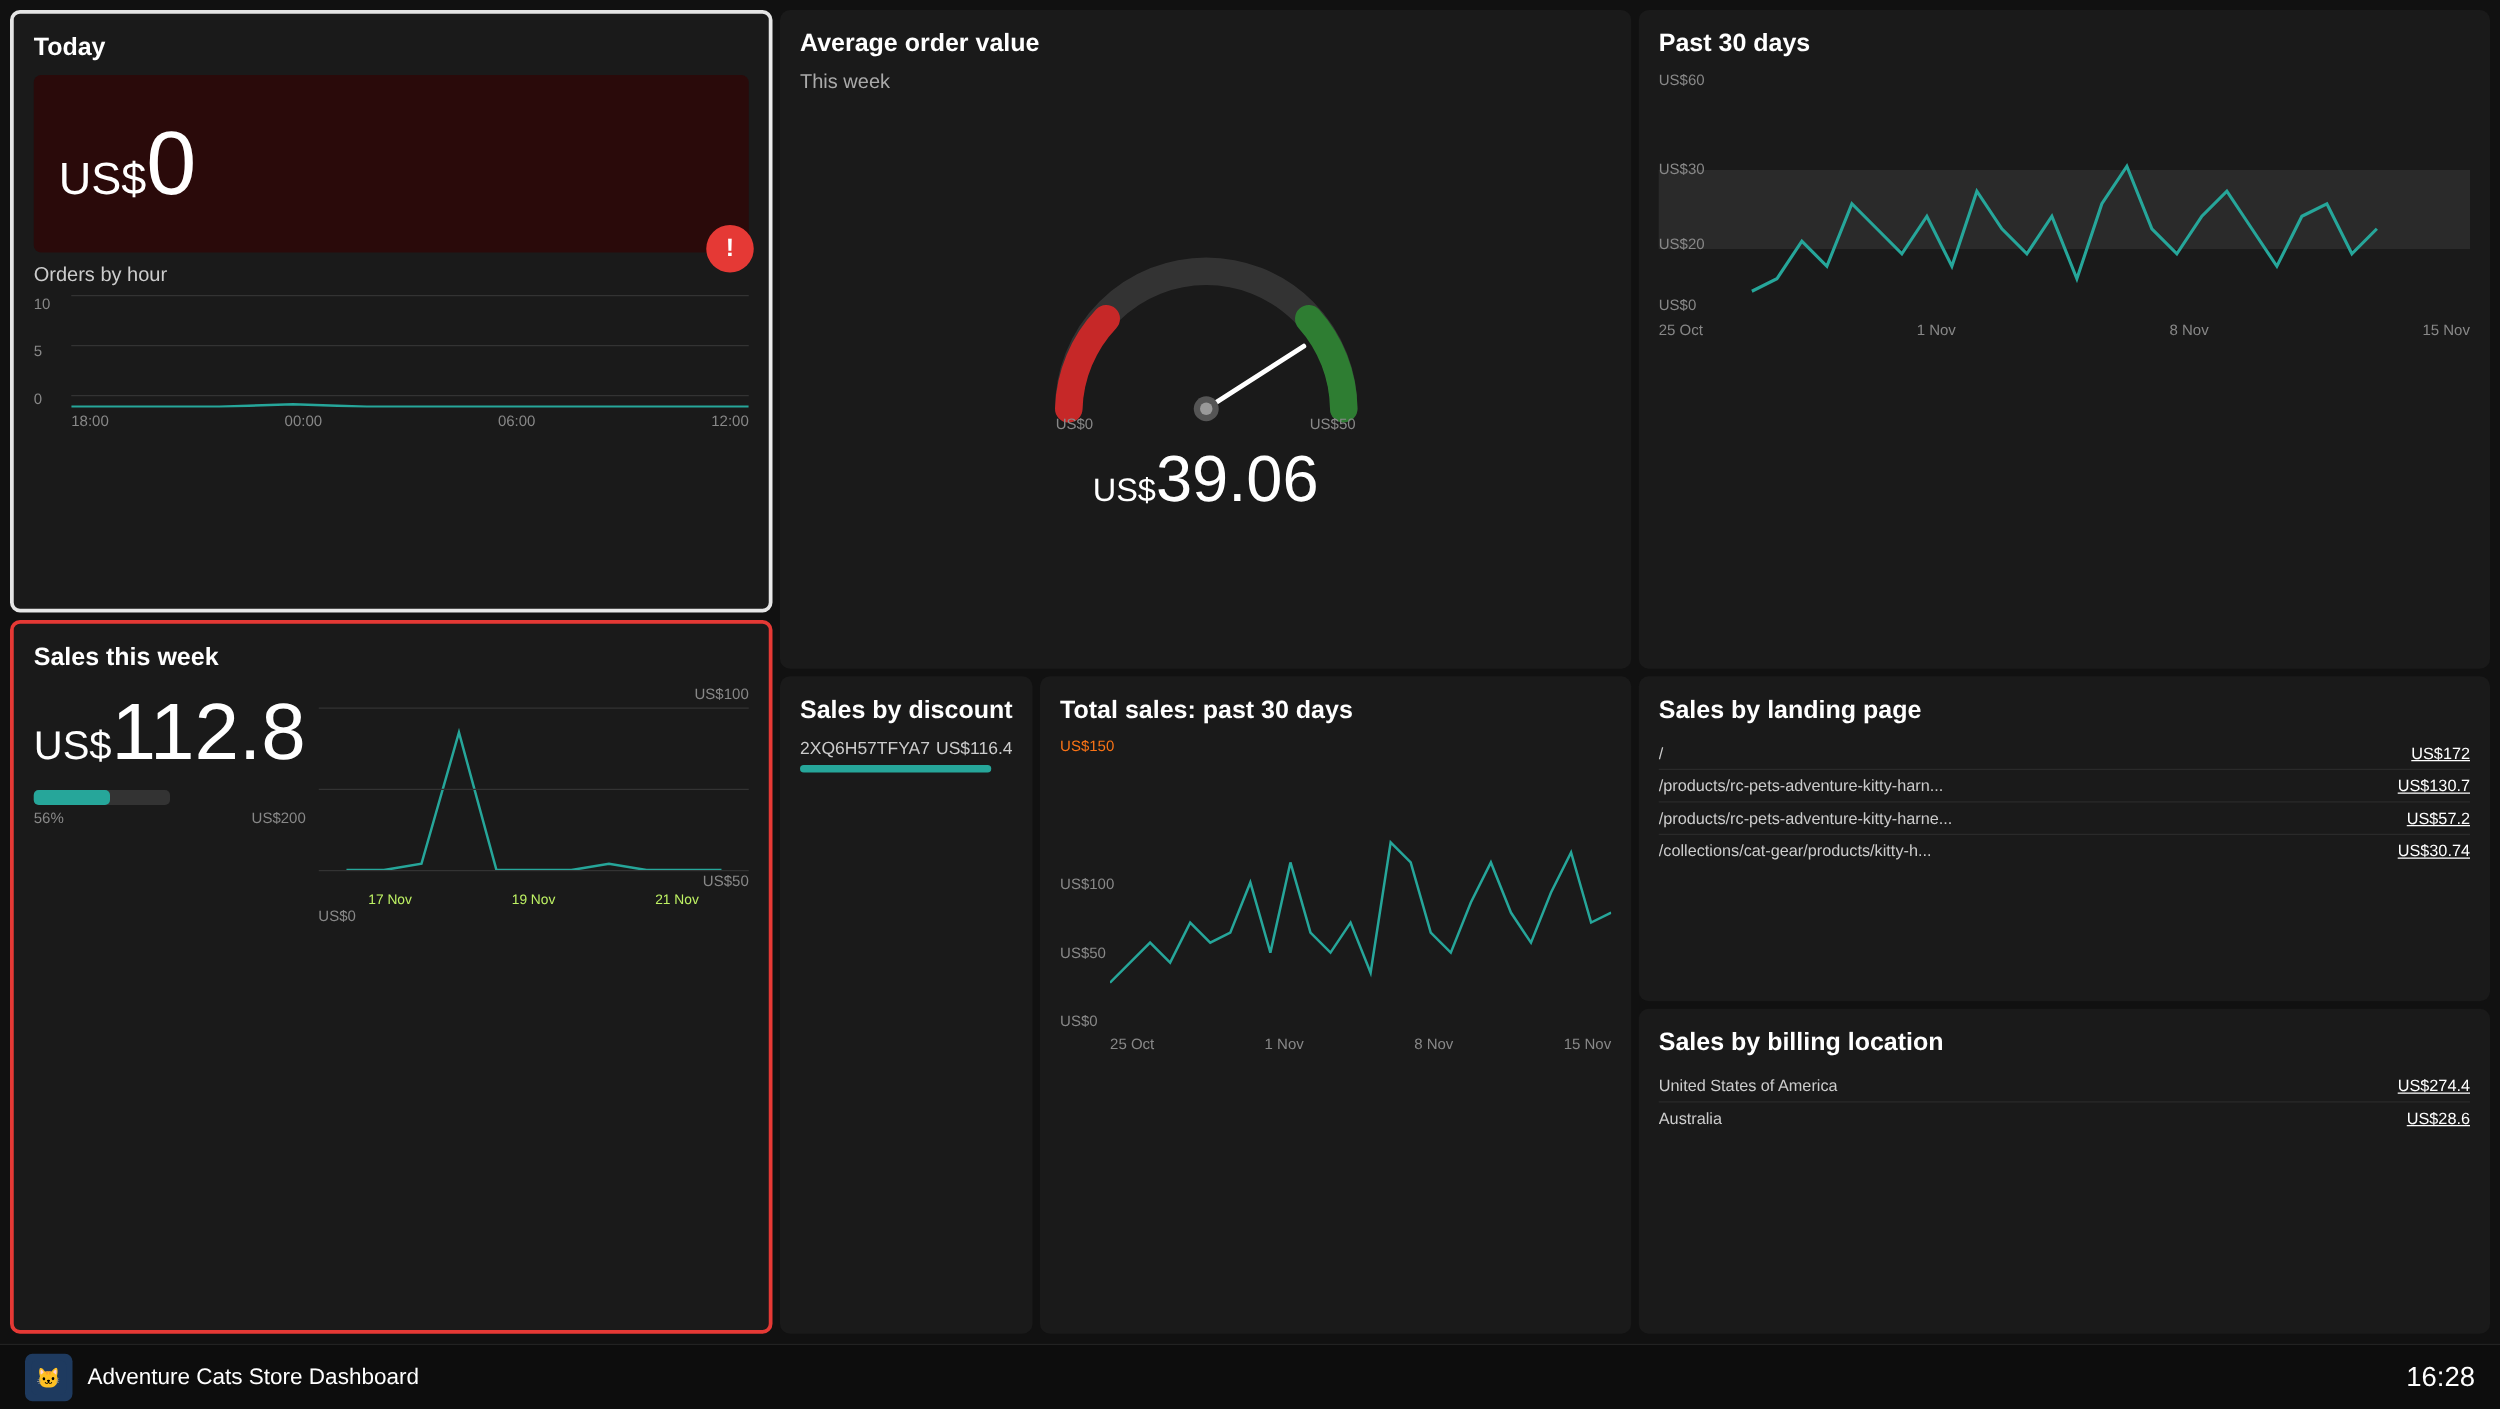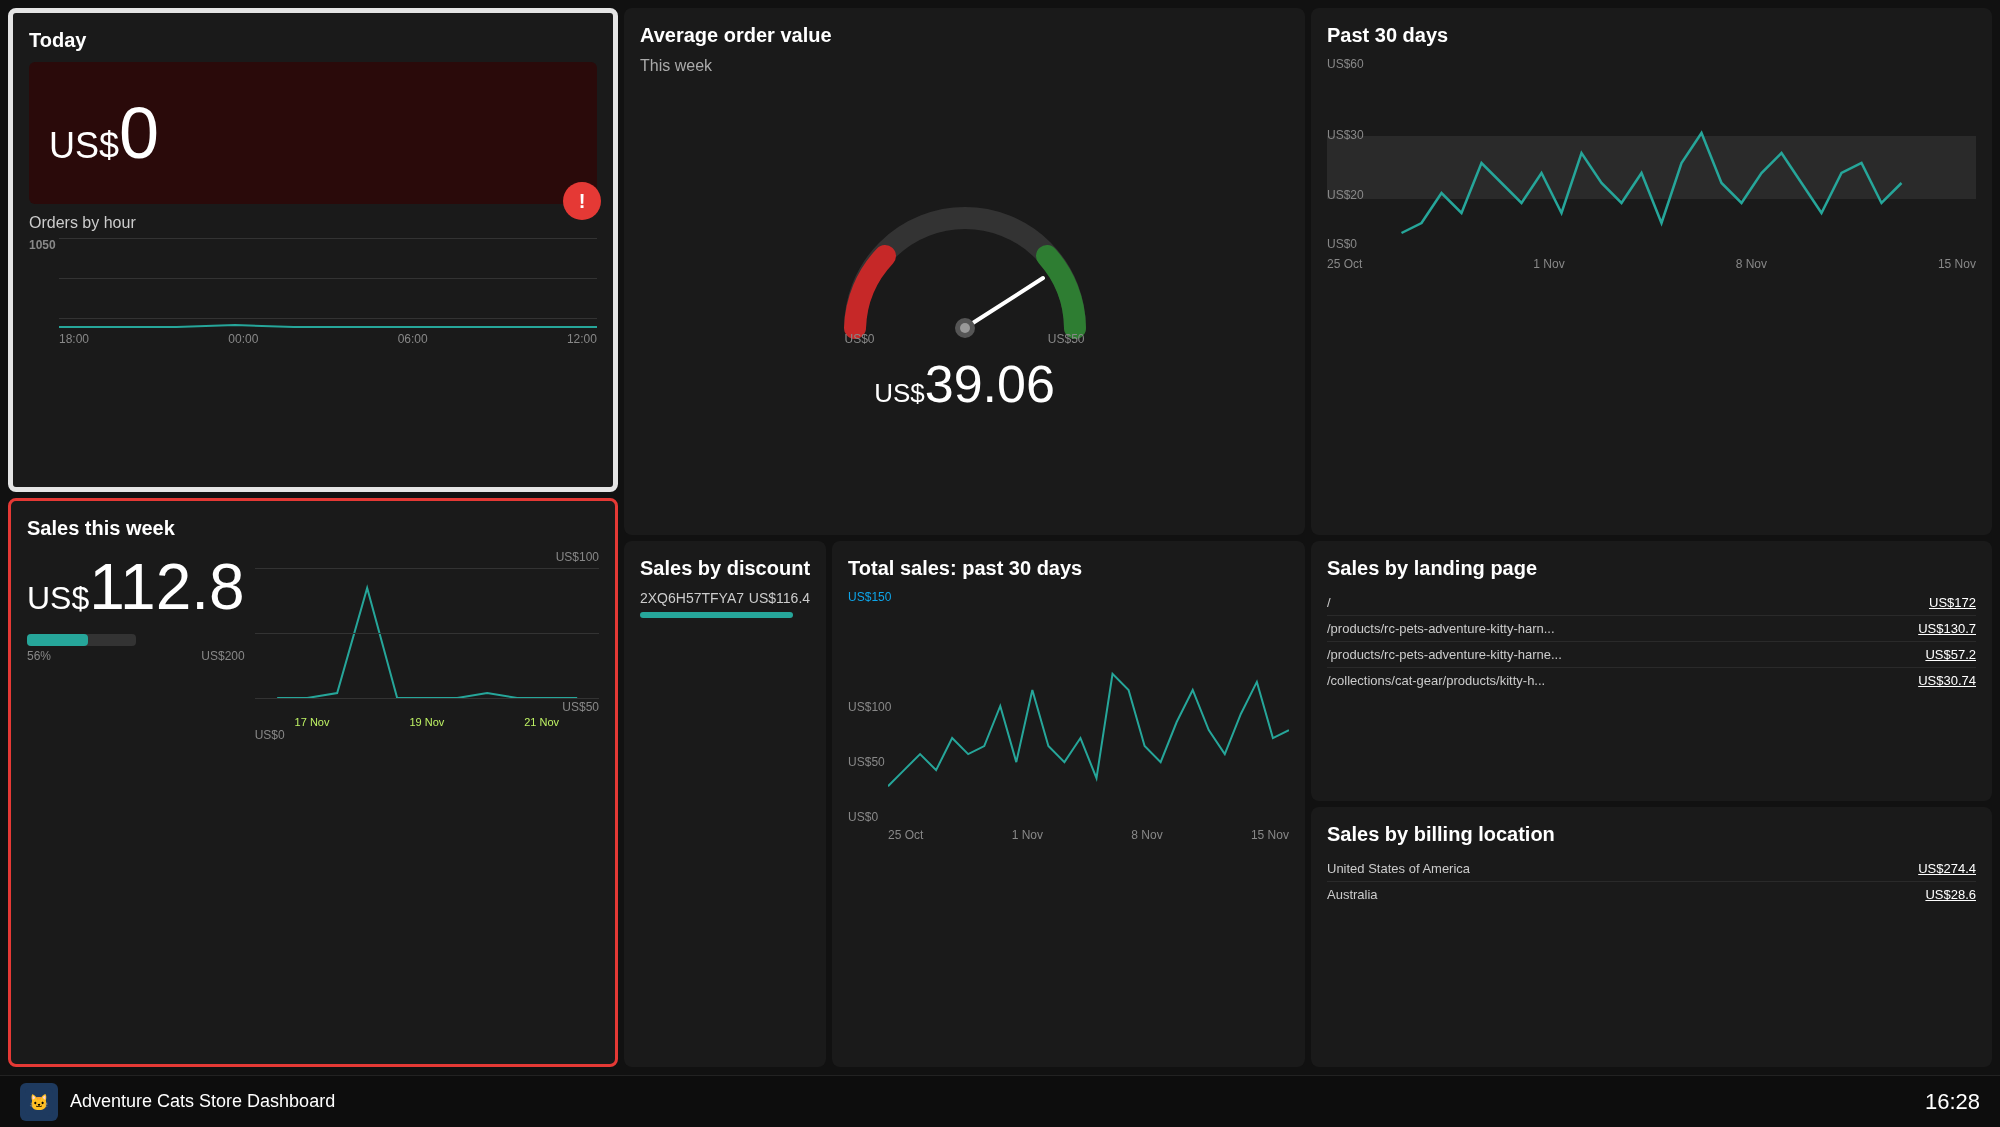--- a/index.html
+++ b/index.html
@@ -36,21 +36,21 @@
     
     .left-col {
       grid-row: 1 / 3;
       grid-column: 1 / 2;
       display: flex;
       flex-direction: column;
       gap: 6px;
     }
     .today-card {
       background: #1a1a1a;
-      border: 5px solid #e5e5e5;
+      border: 3px solid #e5e5e5;
       border-radius: 8px;
       padding: 16px;
       position: relative;
       flex: 1;
     }
     .today-value-box {
       background: #2a0a0a;
       border-radius: 6px;
       padding: 30px 20px;
       margin: 10px 0;
@@ -89,24 +89,24 @@
     .chart-area {
       position: relative;
       width: 100%;
     }
     .y-labels {
       position: absolute;
       left: 0;
       top: 0;
       bottom: 20px;
       display: flex;
+      flex-direction: column;
       justify-content: space-between;
       font-size: 12px;
       color: #888;
-      font-weight: bold;
     }
     .chart-with-axis {
       margin-left: 30px;
       position: relative;
     }
     .grid-line {
       position: absolute;
       left: 0;
       right: 0;
       border-top: 1px solid #333;
@@ -469,21 +469,21 @@
           <span>2XQ6H57TFYA7</span>
           <span>US$116.4</span>
         </div>
         <div class="discount-bar" style="width:90%;"></div>
       </div>
     </div>
 
     <div class="total-sales-card" style="flex:1;">
       <div class="card-title">Total sales: past 30 days</div>
       <div style="position:relative;margin-top:6px;">
-        <div style="font-size:12px;color:#0ea5e9;">US$150</div>
+        <div style="font-size:12px;color:#f97316;">US$150</div>
         <div style="position:relative;height:220px;">
           <div style="position:absolute;left:0;top:0;font-size:12px;color:#888;"></div>
           <div style="position:absolute;left:0;bottom:50%;font-size:12px;color:#888;">US$100</div>
           <div style="position:absolute;left:0;bottom:25%;font-size:12px;color:#888;">US$50</div>
           <div style="position:absolute;left:0;bottom:0;font-size:12px;color:#888;">US$0</div>
           <svg width="100%" height="220" viewBox="0 0 500 220" style="margin-left:40px;width:calc(100% - 40px);">
             <polyline points="0,200 20,180 40,160 60,180 80,140 100,160 120,150 140,100 160,170 180,80 200,150 220,170 240,140 260,190 280,60 300,80 320,150 340,170 360,120 380,80 400,130 420,160 440,110 460,70 480,140 500,130" fill="none" stroke="#26a69a" stroke-width="2.5"></polyline>
           </svg>
         </div>
         <div style="display:flex;justify-content:space-between;font-size:12px;color:#888;margin-top:4px;padding-left:40px;">

